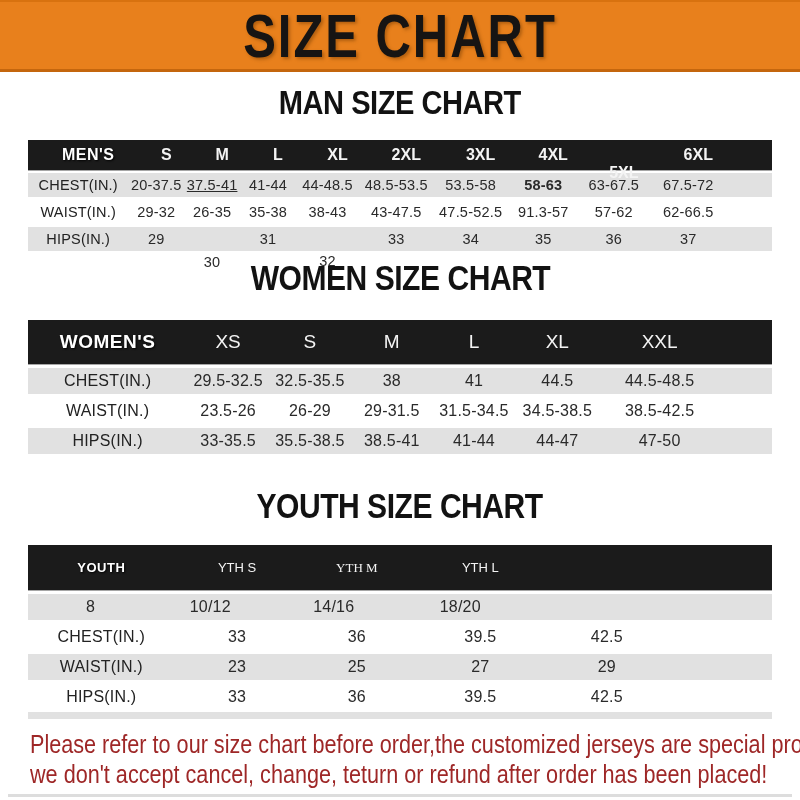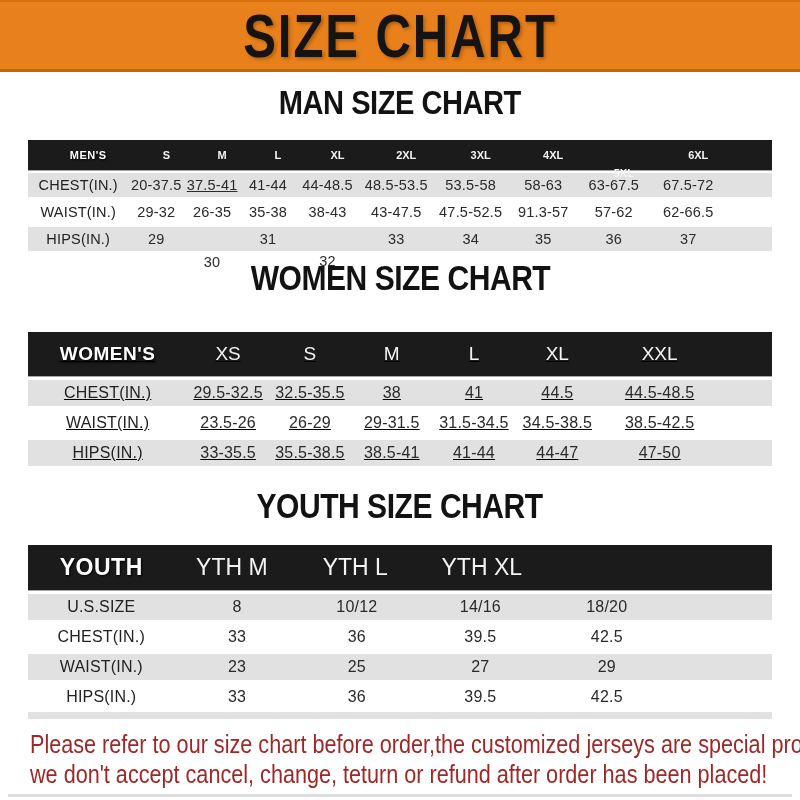--- a/index.html
+++ b/index.html
@@ -34,43 +34,43 @@
     white-space:nowrap;
   }
   .section-heading .squeeze { display:inline-block; transform:scale(0.97, 1.12); }
   #heading-0 { top:86px;  font-size:30px; }
   #heading-1 { top:261px; font-size:31px; }
   #heading-2 { top:489px; font-size:31px; }
 
   
   .sizetable { position:absolute; left:28px; width:744px; }
   #table-0 { top:140px; }
-  #table-1 { top:332px;text-decoration:underline; }
+  #table-1 { top:320px; }
   #table-2 { top:545px; }
 
   .bar {
     background:var(--bar-bg, #1B1B1B);
     display:flex; align-items:center;
     box-shadow:0 1px 0 rgba(0,0,0,0.35);
   }
   .t0 .bar { height:30px; }
   .t1 .bar { height:44px; }
   .t2 .bar { height:45px; }
 
   .bar .cell { color:#f4f4f4; text-align:center; white-space:nowrap; }
   .bar .label-cell {
     color:#ffffff; font-weight:700; letter-spacing:0.5px;
     text-shadow:1px 1px 2px rgba(0,0,0,0.9);
   }
   .t0 .bar .label-cell { font-size:21px; }
-  .t0 .bar .cell       { font-size:11px; font-weight:700;padding-left:20px; }
+  .t0 .bar .cell       { font-size:16px; font-weight:700;padding-left:20px; }
   .t1 .bar .label-cell { font-size:22px; }
   .t1 .bar .cell       { font-size:19px; }
   .t2 .bar .label-cell { font-size:23px; }
-  .t2 .bar .cell       { font-size:23px; }
+  .t2 .bar .cell       { font-size:13px; }
 
   .row { display:flex; align-items:center; }
   .t0 .row { height:24px; margin-top:3px; }
   .t1 .row { height:26px; margin-top:4px; }
   .t2 .row { height:26px; margin-top:4px; }
   .row.shade { background:var(--stripe, #E1E1E1); }
   .row .cell {
     color:#2a2a2a; text-align:center; white-space:nowrap; letter-spacing:0.2px;
   }
   .t0 .row .cell { font-size:14.5px; }
@@ -118,21 +118,21 @@
       <div class="cell" style="width: 6%;"></div>
     </div>
     <div class="row shade">
       <div class="cell label-cell" style="width: 13.5%;">CHEST(IN.)</div>
       <div class="cell" style="width: 7.5%;">20-37.5</div>
       <div class="cell" style="width: 7.5%; text-decoration: underline;">37.5-41</div>
       <div class="cell" style="width: 7.5%;">41-44</div>
       <div class="cell" style="width: 8.5%;">44-48.5</div>
       <div class="cell" style="width: 10%;">48.5-53.5</div>
       <div class="cell" style="width: 10%;">53.5-58</div>
-      <div class="cell" style="width: 9.5%;">58-63</div>
+      <div class="cell" style="width: 9.5%; font-weight: bold;">58-63</div>
       <div class="cell" style="width: 9.5%;">63-67.5</div>
       <div class="cell" style="width: 10.5%;">67.5-72</div>
       <div class="cell" style="width: 6%;"></div>
     </div>
     <div class="row">
       <div class="cell label-cell" style="width: 13.5%;">WAIST(IN.)</div>
       <div class="cell" style="width: 7.5%;">29-32</div>
       <div class="cell" style="width: 7.5%;">26-35</div>
       <div class="cell" style="width: 7.5%;">35-38</div>
       <div class="cell" style="width: 8.5%;">38-43</div>
@@ -203,27 +203,26 @@
       <div class="cell" style="width: 7%;"></div>
     </div>
   </section>
 
 <h2 class="section-heading" id="heading-2">
   <span class="squeeze">YOUTH SIZE CHART</span>
 </h2>
 <section class="sizetable t2" id="table-2">
     <div class="bar">
       <div class="cell label-cell" style="width: 19.7%;">YOUTH</div>
-      <div class="cell" style="width: 15.4%;">YTH M</div>
+      <div class="cell" style="width: 16.8%;">YTH S</div>
+      <div class="cell" style="width: 15.4%; font-family: Liberation Serif, serif;">YTH M</div>
       <div class="cell" style="width: 17.8%;">YTH L</div>
-      <div class="cell" style="width: 16.2%;">YTH XL</div>
-      <div class="cell" style="width: 14.1%;"></div>
-    </div>
-    <div class="row shade">
-      <div class="cell label-cell" style="width: 19.7%;">U.S.SIZE</div>
+      <div class="cell" style="width: 14.1%;"></div>
+    </div>
+    <div class="row shade">
       <div class="cell" style="width: 16.8%;">8</div>
       <div class="cell" style="width: 15.4%;">10/12</div>
       <div class="cell" style="width: 17.8%;">14/16</div>
       <div class="cell" style="width: 16.2%;">18/20</div>
       <div class="cell" style="width: 14.1%;"></div>
     </div>
     <div class="row">
       <div class="cell label-cell" style="width: 19.7%;">CHEST(IN.)</div>
       <div class="cell" style="width: 16.8%;">33</div>
       <div class="cell" style="width: 15.4%;">36</div>

